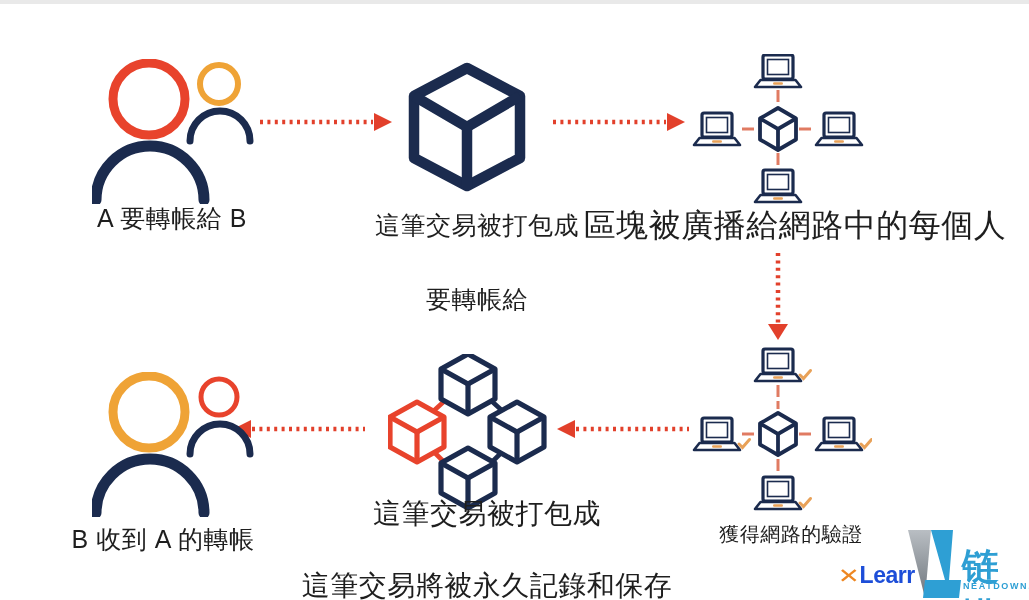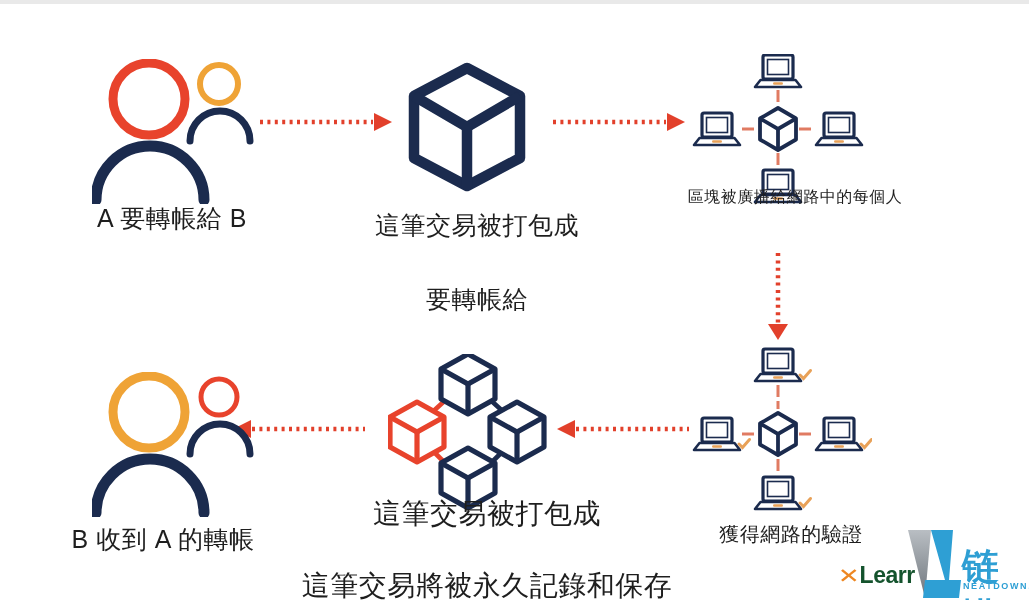--- a/index.html
+++ b/index.html
@@ -6,21 +6,21 @@
   body{font-family:"Liberation Sans","DejaVu Sans",sans-serif;background:#e9e9e9;}
   .canvas{position:relative;width:1029px;height:600px;background:var(--c-bg,#fff);overflow:hidden;margin:4px auto;}
   .abs{position:absolute;}
   .lbl{position:absolute;transform:translateX(-50%);white-space:nowrap;text-align:center;
        color:#1e1e1e;font-size:25px;letter-spacing:0.5px;}
   .lbl.two{white-space:pre-line;line-height:37px;}
   .lbl.big{font-size:28px;}
   .lbl.mid{font-size:20px;}
   .learr{position:absolute;display:flex;align-items:baseline;gap:2px;}
   .learr .xmark{color:#EE8722;font-weight:bold;font-size:21px;transform:scaleX(1.25);display:inline-block;}
-  .learr .word{color:#14532d;font-weight:bold;font-size:23px;letter-spacing:-0.5px;}
+  .learr .word{color:#1d4ed8;font-weight:bold;font-size:23px;letter-spacing:-0.5px;}
   .nd-cn{position:absolute;color:var(--c-logo_blue,#2E9FD4);font-weight:bold;font-size:37px;letter-spacing:2px;}
   .nd-dom{position:absolute;color:var(--c-logo_blue,#2E9FD4);font-weight:bold;font-size:9px;letter-spacing:1.6px;}
 </style>
 </head>
 <body>
 
 <div class="canvas">
 
   <svg class="abs" style="left:92px;top:55px" width="162" height="145" viewBox="0 0 162 145">
     <path d="M 4 141 A 54 54 0 0 1 112 141" style="fill:none;stroke:var(--c-navy);stroke-width:11;stroke-linecap:round"></path>
@@ -65,21 +65,21 @@
     <line x1="88" y1="36" x2="88" y2="52" style="stroke:var(--c-salmon);stroke-width:3;stroke-dasharray:12 4"></line>
     <line x1="88" y1="99" x2="88" y2="114" style="stroke:var(--c-salmon);stroke-width:3;stroke-dasharray:12 4"></line>
     <line x1="52" y1="75" x2="67" y2="75" style="stroke:var(--c-salmon);stroke-width:3;stroke-dasharray:12 4"></line>
     <line x1="109" y1="75" x2="124" y2="75" style="stroke:var(--c-salmon);stroke-width:3;stroke-dasharray:12 4"></line>
     <use href="#lap1" transform="translate(88,17)"></use>
     <use href="#lap1" transform="translate(27,75)"></use>
     <use href="#lap1" transform="translate(149,75)"></use>
     <use href="#lap1" transform="translate(88,132)"></use>
     <use href="#cube1" transform="translate(88,75)"></use>
   </svg>
-  <div class="lbl" style="left:795px;top:183px;font-size:16px">區塊被廣播給網路中的每個人</div>
+  <div class="lbl" style="left:795px;top:200px;font-size:32px">區塊被廣播給網路中的每個人</div>
 
   <svg class="abs" style="left:765px;top:243px" width="26" height="100" viewBox="0 0 26 100">
     <line x1="13" y1="6" x2="13" y2="77" style="stroke:var(--c-arrow_red);stroke-width:4.5;stroke-dasharray:3 4.4"></line>
     <polygon points="3,77 23,77 13,93" style="fill:var(--c-arrow_red)"></polygon>
   </svg>
 
   <svg class="abs" style="left:690px;top:343px" width="182" height="166" viewBox="0 0 182 166">
     <defs>
       <g id="lap2">
         <rect x="-15" y="-16" width="30" height="24" rx="2" style="fill:#fff;stroke:var(--c-navy);stroke-width:3.2"></rect>

